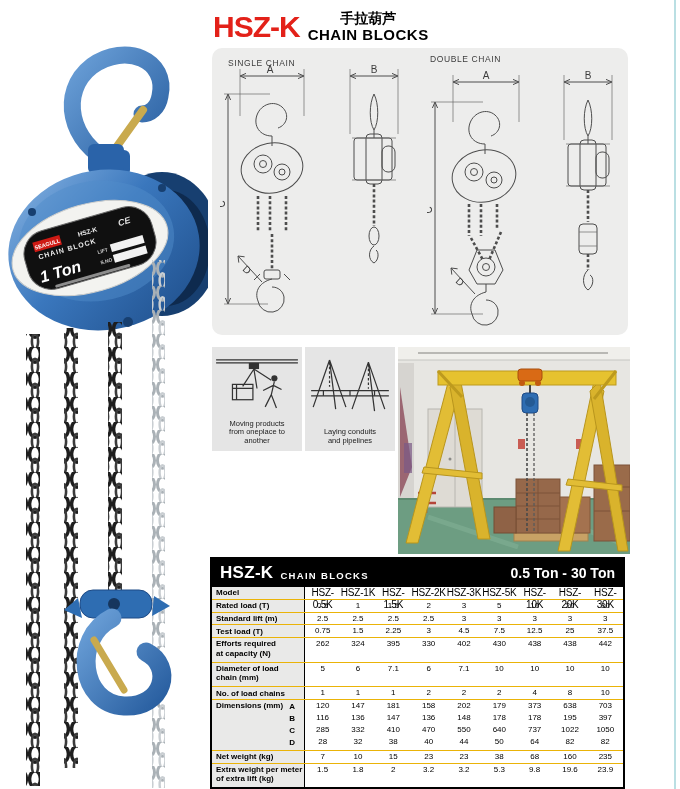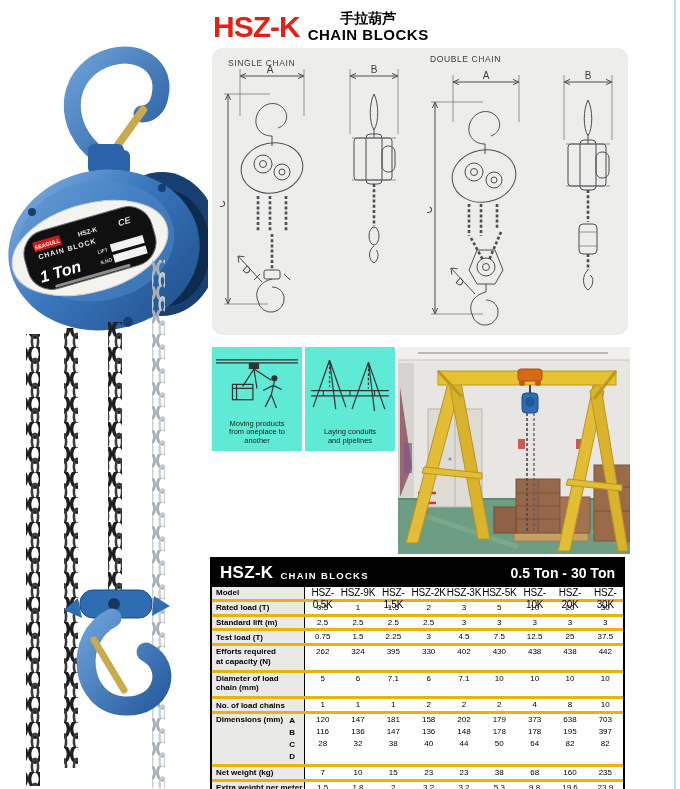--- a/index.html
+++ b/index.html
@@ -18,40 +18,40 @@
   .dl-single{left:16px;top:10px;}
   .dl-double{left:218px;top:6px;}
   .diagram-panel svg{position:absolute;}
   .d-line{stroke:#4d4d4d;stroke-width:1;fill:none;}
   .d-thin{stroke:#6a6a6a;stroke-width:.7;fill:none;}
   .d-chain{stroke:#4d4d4d;stroke-width:2.6;fill:none;stroke-dasharray:3 2.2;}
   .d-txt{font-family:"Liberation Sans",sans-serif;font-size:10px;fill:#3c3c3c;}
   
   .apps{position:absolute;left:212px;top:347px;width:183px;height:210px;
         display:grid;grid-template-columns:1fr 1fr;grid-template-rows:1fr 1fr;gap:3px;}
-  .app-cell{background:#5eead4;display:flex;flex-direction:column;align-items:center;
+  .app-cell{background:#e5e5e5;display:flex;flex-direction:column;align-items:center;
             justify-content:flex-end;padding-bottom:5px;}
   .app-cell svg{flex:1;width:100%;}
   .app-cap{font-size:7.5px;line-height:8.6px;color:#222;text-align:center;white-space:pre-line;}
   .a-ln{stroke:#333;stroke-width:1.2;fill:none;}
   .a-fl{fill:#333;}
   
   .photo{position:absolute;left:398px;top:347px;}
   
   .product{position:absolute;left:0;top:22px;}
   .np-t{font-family:"Liberation Sans",sans-serif;font-weight:bold;}
   
   .spec-table{position:absolute;left:210px;top:557px;width:415px;border:2px solid #000;
               background:#fff;box-sizing:border-box;}
   .table-header{background:#000;color:#fff;height:28px;display:flex;align-items:center;
                 padding:0 8px;box-sizing:border-box;}
   .th-code{font-size:17px;font-weight:bold;letter-spacing:.3px;}
   .th-sub{font-size:9.5px;font-weight:bold;letter-spacing:1.3px;margin-left:7px;margin-top:4px;}
   .th-range{margin-left:auto;font-size:14px;font-weight:bold;}
-  .t-block{display:flex;border-bottom:3px solid #eab308;}
+  .t-block{display:flex;border-bottom:1px solid #eab308;}
   .t-block:last-child{border-bottom:none;}
   .t-label{width:93px;min-width:93px;background:#e9e9e8;border-right:1px solid #000;
            font-weight:bold;font-size:8px;line-height:9.2px;padding:1.3px 0 1.3px 4px;
            white-space:pre-line;display:flex;justify-content:space-between;box-sizing:border-box;}
   .t-subs{display:flex;flex-direction:column;padding-right:9px;text-align:right;}
   .t-subs span{line-height:11.8px;}
   .t-vals{flex:1;display:flex;flex-direction:column;}
   .t-line{display:grid;grid-template-columns:repeat(9,1fr);height:11.8px;line-height:11.8px;}
   .t-cell{text-align:center;font-size:8px;}
   .t-model .t-cell{font-size:10px;letter-spacing:-.2px;}
@@ -307,21 +307,21 @@
       <span class="th-code">HSZ-K</span>
       <span class="th-sub">CHAIN BLOCKS</span>
       <span class="th-range">0.5 Ton - 30 Ton</span>
     </div>
     <div>
         <div class="t-block t-model">
           <div class="t-label"><span>Model</span></div>
           <div class="t-vals">
             <div class="t-line">
               <span class="t-cell">HSZ-0.5K</span>
-              <span class="t-cell">HSZ-9K</span>
+              <span class="t-cell">HSZ-1K</span>
               <span class="t-cell">HSZ-1.5K</span>
               <span class="t-cell">HSZ-2K</span>
               <span class="t-cell">HSZ-3K</span>
               <span class="t-cell">HSZ-5K</span>
               <span class="t-cell">HSZ-10K</span>
               <span class="t-cell">HSZ-20K</span>
               <span class="t-cell">HSZ-30K</span>
             </div>
           </div>
         </div>
@@ -464,20 +464,31 @@
               <span class="t-cell">136</span>
               <span class="t-cell">147</span>
               <span class="t-cell">136</span>
               <span class="t-cell">148</span>
               <span class="t-cell">178</span>
               <span class="t-cell">178</span>
               <span class="t-cell">195</span>
               <span class="t-cell">397</span>
             </div>
             <div class="t-line">
+              <span class="t-cell">285</span>
+              <span class="t-cell">332</span>
+              <span class="t-cell">410</span>
+              <span class="t-cell">470</span>
+              <span class="t-cell">550</span>
+              <span class="t-cell">640</span>
+              <span class="t-cell">737</span>
+              <span class="t-cell">1022</span>
+              <span class="t-cell">1050</span>
+            </div>
+            <div class="t-line">
               <span class="t-cell">28</span>
               <span class="t-cell">32</span>
               <span class="t-cell">38</span>
               <span class="t-cell">40</span>
               <span class="t-cell">44</span>
               <span class="t-cell">50</span>
               <span class="t-cell">64</span>
               <span class="t-cell">82</span>
               <span class="t-cell">82</span>
             </div>

